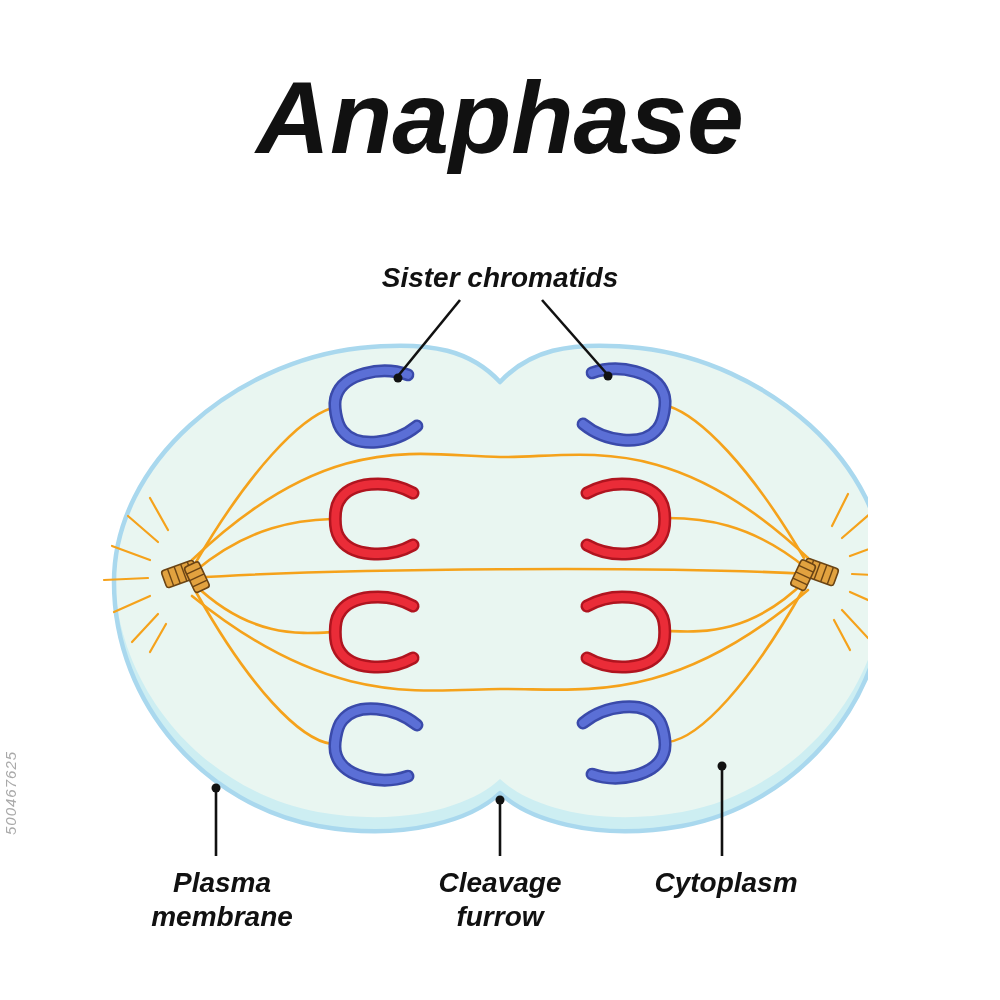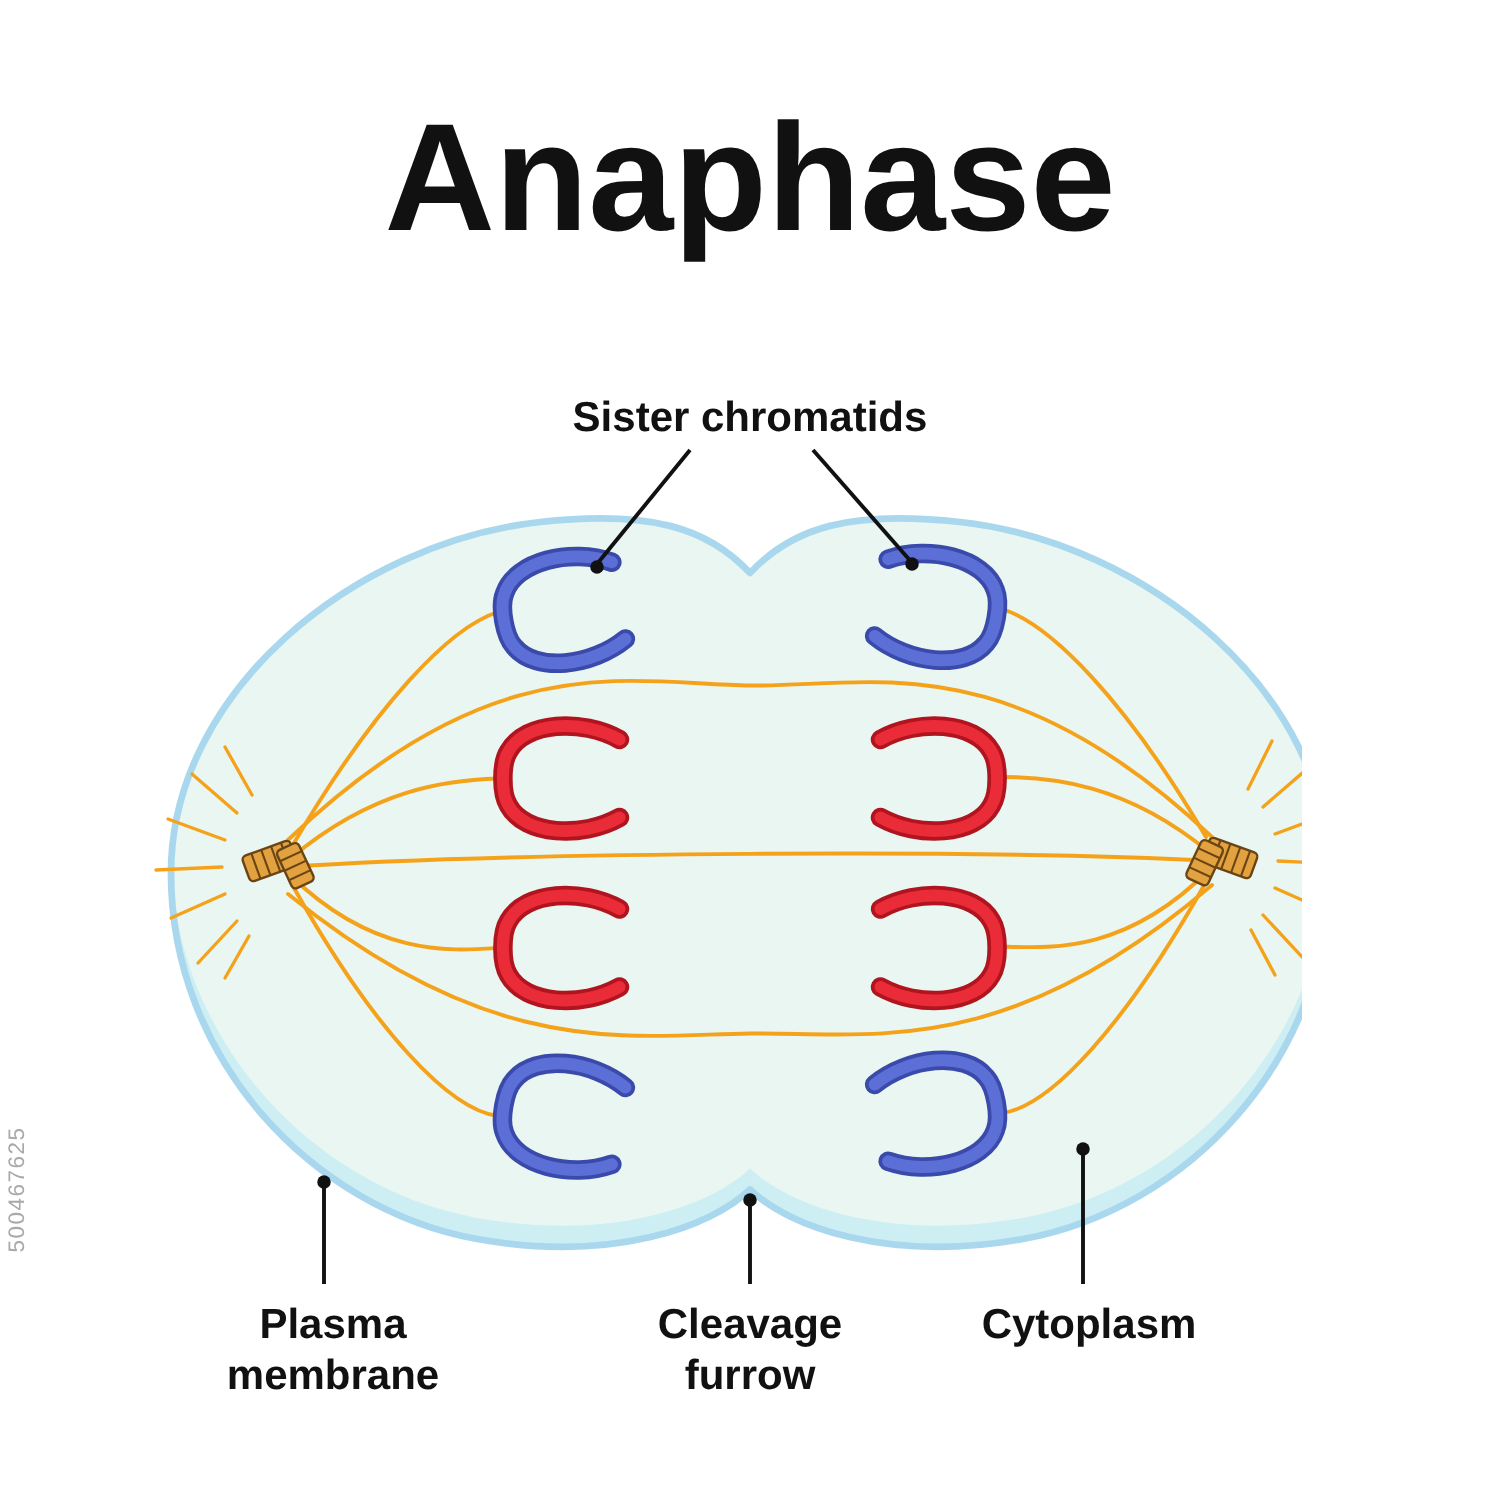--- a/index.html
+++ b/index.html
@@ -1,17 +1,17 @@
 <!DOCTYPE html>
 <html style="--background: #ffffff; --title-text: #111111; --label-text: #111111; --pointer-line: #111111; --cell-fill: #e9f6f1; --cell-shade: #cdeef2; --cell-stroke: #a9d8ee; --spindle-fiber: #f5a21b; --chromatid-blue: #5b6fd6; --chromatid-blue-dark: #3a4aaa; --chromatid-red: #ea2c38; --chromatid-red-dark: #b0141f; --centriole-fill: #e2a23f; --centriole-stripe: #6b4414; --watermark-text: #a9a9a9;"><head>
 <meta charset="utf-8">
 <style>
   html,body{margin:0;padding:0;background:var(--background,#fff);}
   .stage{position:relative;width:868px;height:1000px;background:var(--background,#fff);overflow:hidden;
-         font-family:"Liberation Sans",sans-serif;}
+         font-family:"Liberation Sans",sans-serif;font-style:italic;}
   svg{position:absolute;inset:0;}
 
   text.title-text{font-family:"Liberation Sans",sans-serif;font-weight:bold;font-size:102px;
                   fill:var(--title-text);}
   text.lbl{font-family:"Liberation Sans",sans-serif;font-weight:bold;font-size:28px;
            fill:var(--label-text);}
   text.wm{font-family:"Liberation Sans",sans-serif;font-size:15px;fill:var(--watermark-text);letter-spacing:1px;}
 
   .cell-outline{fill:none;stroke:var(--cell-stroke);stroke-width:4.5;stroke-linejoin:round;}
   .cell-shade{fill:var(--cell-shade);}

